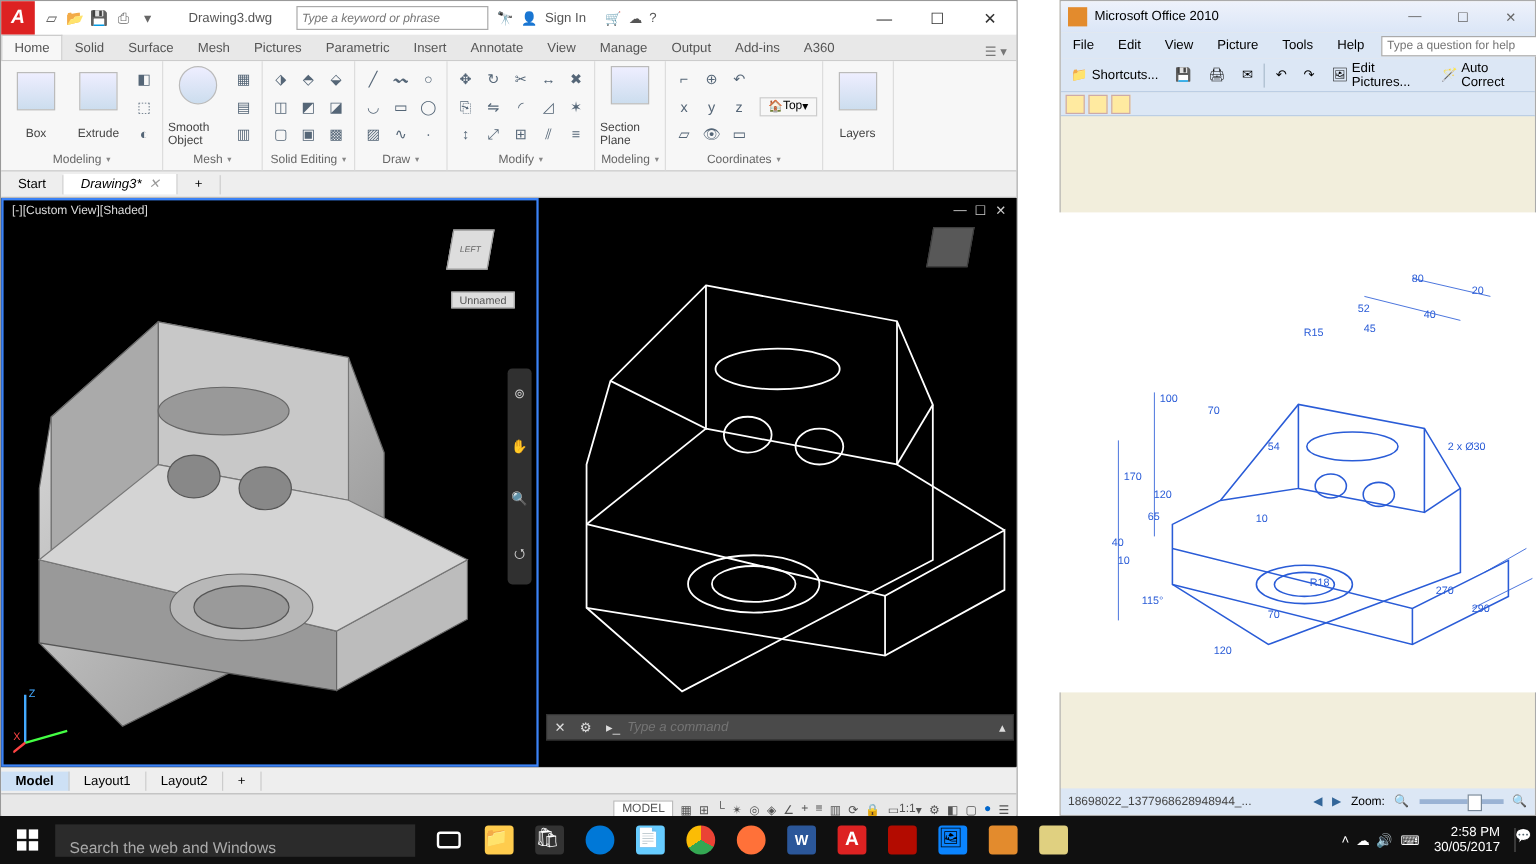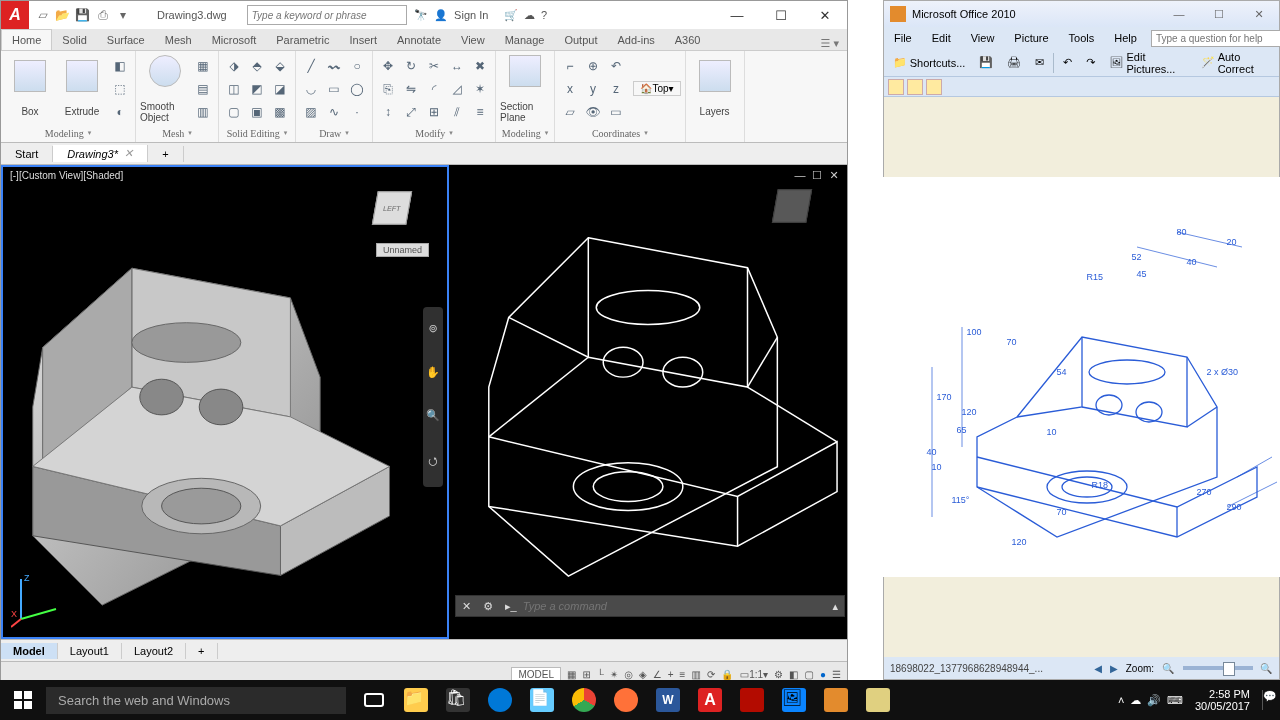--- a/index.html
+++ b/index.html
@@ -17,21 +17,21 @@
 #acad-title .winbtns { margin-left:auto; display:flex; }
 #acad-title .winbtns span { width:44px; height:28px; display:flex; align-items:center; justify-content:center; font-size:13px; color:#333; }
 
 #acad-ribbon-tabs { height:22px; background:#e8e8e8; display:flex; align-items:flex-end; font-size:11px; border-bottom:1px solid #ccc; }
 #acad-ribbon-tabs .tab { padding:4px 10px; color:#555; cursor:pointer; }
 #acad-ribbon-tabs .tab.active { background:#f7f7f7; border:1px solid #ccc; border-bottom:none; font-weight:normal; }
 
 #acad-ribbon { height:92px; background:#f7f7f7; display:flex; border-bottom:1px solid #bbb; }
 .panel { display:flex; flex-direction:column; border-right:1px solid #ddd; padding:2px 4px 0 4px; }
 .panel-body { flex:1; display:flex; align-items:center; gap:2px; }
-.panel-title { height:18px; font-size:10px; color:#666; text-align:center; display:flex; align-items:center; justify-content:center; gap:4px;font-family:Liberation Serif, serif; }
+.panel-title { height:18px; font-size:10px; color:#666; text-align:center; display:flex; align-items:center; justify-content:center; gap:4px; }
 .panel-title::after { content:"▾"; font-size:7px; color:#888; }
 .bigbtn { display:flex; flex-direction:column; align-items:center; justify-content:center; width:50px; height:68px; font-size:10px; color:#444; gap:14px; }
 .bigbtn .ic { width:32px; height:32px; border:1px solid #bbb; background:linear-gradient(#eef,#cde); }
 .smgrid { display:grid; grid-template-columns:repeat(3,22px); grid-auto-rows:22px; gap:1px; }
 .smgrid span,.smrow span { width:22px; height:22px; display:inline-flex; align-items:center; justify-content:center; font-size:12px; color:#567; border:1px solid transparent; }
 .smrow { display:flex; flex-direction:column; gap:1px; }
 
 #acad-doctabs { height:22px; background:#eee; display:flex; align-items:center; font-size:11px; border-bottom:1px solid #bbb; }
 #acad-doctabs .dtab { padding:2px 14px; border-right:1px solid #ccc; display:flex; align-items:center; gap:6px; }
 #acad-doctabs .dtab.active { background:#fff;font-style:italic; }
@@ -75,21 +75,21 @@
 #mso-img{ width:410px; height:400px; background:#fff; position:relative; }
 #mso-status{ position:absolute; bottom:0; left:0; right:0; height:22px; background:#dce7f5; display:flex; align-items:center; font-size:10px; padding:0 6px; gap:8px;}
 #mso-status .fn{ flex:1; overflow:hidden; text-overflow:ellipsis; white-space:nowrap; color:#444;}
 .zslider{ width:70px; height:4px; background:#9bb3d4; position:relative;}
 .zslider::after{content:""; position:absolute; left:40px; top:-4px; width:10px; height:12px; background:#fff; border:1px solid #789;}
 
 
 #taskbar { position:absolute; left:0; right:0; bottom:0; height:40px; background:#101010; display:flex; align-items:center; }
 #taskbar .start{ width:46px; height:40px; display:flex; align-items:center; justify-content:center; }
 #taskbar .start svg{ width:18px; height:18px; }
-#taskbar .search{ flex:0 0 300px; height:27px; background:#2b2b2b; display:flex; align-items:center; color:#aaa; font-size:13px; padding-left:12px; }
+#taskbar .search{ flex:0 0 300px; height:27px; background:#2b2b2b; display:flex; align-items:flex-end; color:#aaa; font-size:13px; padding-left:12px; }
 #taskbar .tray{ display:flex; align-items:center; gap:2px; padding-left:8px; }
 #taskbar .tray span{ width:40px; height:40px; display:flex; align-items:center; justify-content:center; }
 #taskbar .right{ margin-left:auto; display:flex; align-items:center; color:#fff; font-size:11px; gap:6px; padding-right:4px;}
 #taskbar .right .clock{ text-align:right; line-height:1.1; padding:0 6px;}
 .ticon{ width:24px; height:24px; border-radius:3px; }
 
 
 .dim{ position:absolute; font-size:9px; color:#2a5cd7; }
 </style>
 </head>
@@ -120,21 +120,21 @@
       <span>☐</span>
       <span>✕</span>
     </div>
   </div>
 
   <div id="acad-ribbon-tabs">
     <div class="tab active">Home</div>
     <div class="tab">Solid</div>
     <div class="tab">Surface</div>
     <div class="tab">Mesh</div>
-    <div class="tab">Microsoft</div>
+    <div class="tab">Pictures</div>
     <div class="tab">Parametric</div>
     <div class="tab">Insert</div>
     <div class="tab">Annotate</div>
     <div class="tab">View</div>
     <div class="tab">Manage</div>
     <div class="tab">Output</div>
     <div class="tab">Add-ins</div>
     <div class="tab">A360</div>
     <div style="margin-left:auto;padding:0 8px;color:#777">☰ ▾</div>
   </div>

